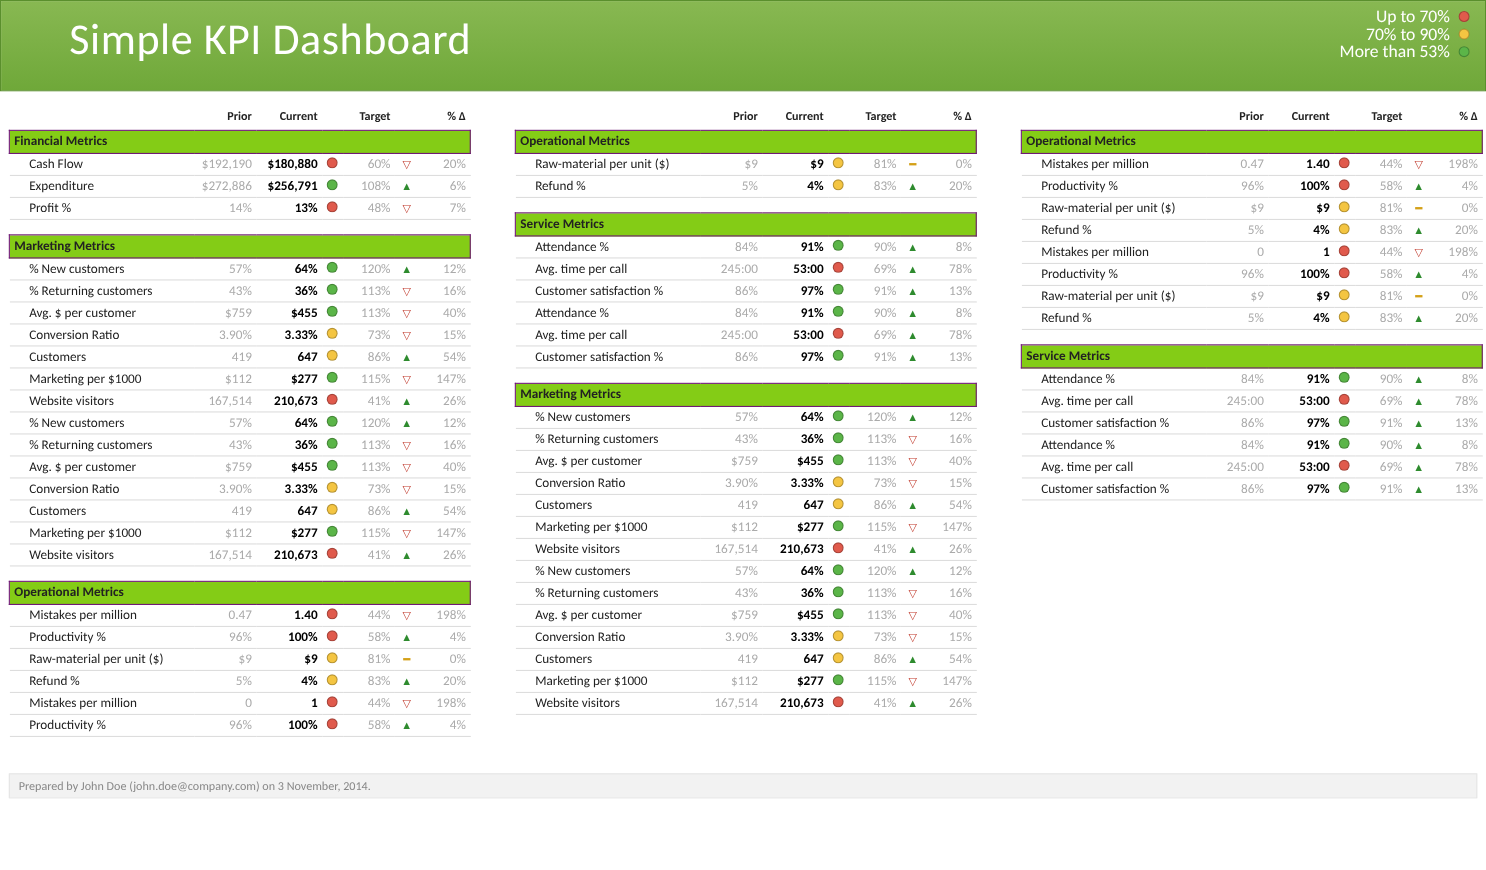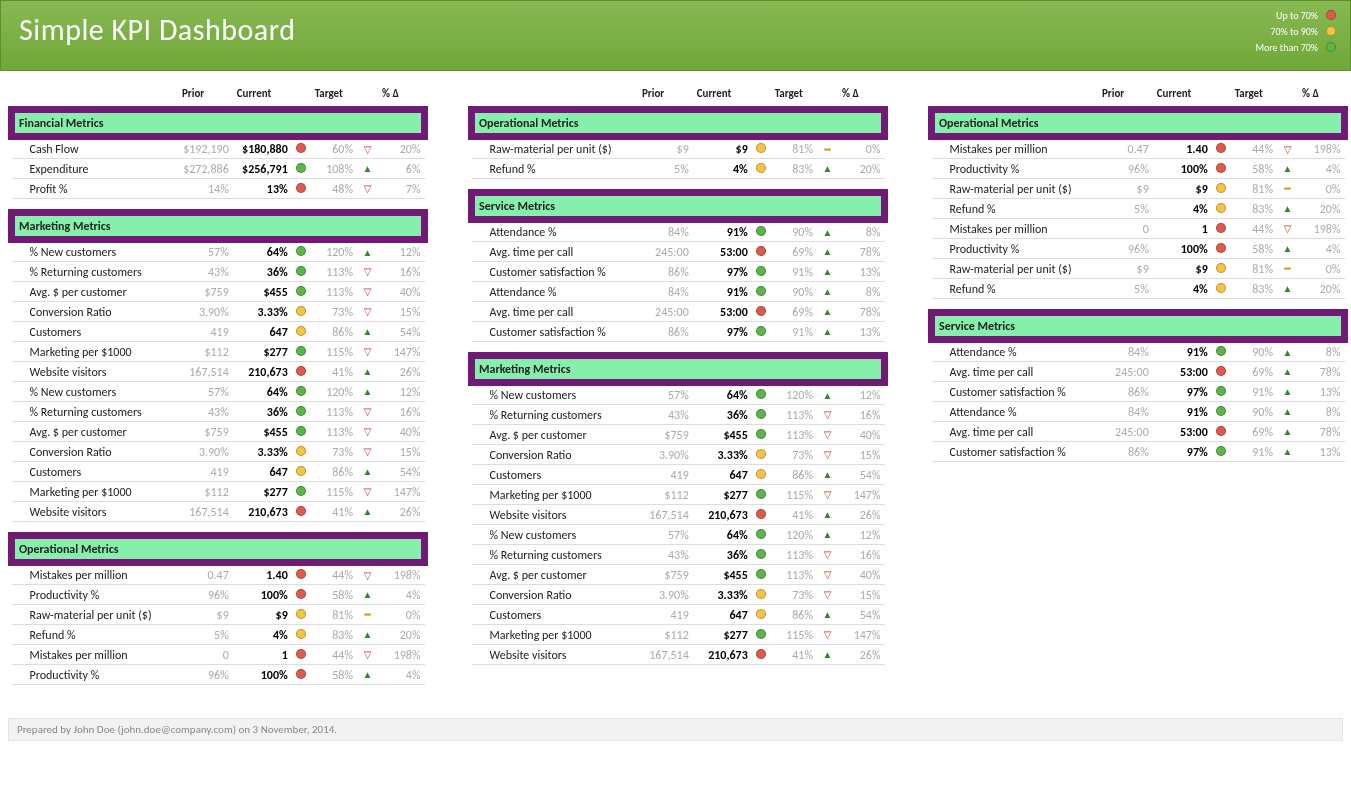--- a/index.html
+++ b/index.html
@@ -1,37 +1,37 @@
 <!DOCTYPE html>
 <html><head>
 <meta charset="utf-8">
 <style>
   *{box-sizing:border-box;margin:0;padding:0;}
   body{font-family:"Segoe UI",Calibri,Arial,sans-serif;font-size:12px;color:#333;background:#fff;width:1351px;}
   .banner{background:linear-gradient(to bottom,#88b852 0%,#6fa839 100%);padding:10px 18px 22px 18px;position:relative;border:1px solid #5a8f2d;}
-  .banner h1{color:#fff;font-weight:300;font-size:30px;letter-spacing:.5px;}
-  .legend{position:absolute;top:6px;right:14px;text-align:right;font-size:10px;color:#fff;}
+  .banner h1{color:#fff;font-weight:300;font-size:40px;letter-spacing:.5px;margin-left:44px;}
+  .legend{position:absolute;top:6px;right:14px;text-align:right;font-size:16px;color:#fff;}
   .legend-row{display:flex;align-items:center;justify-content:flex-end;gap:8px;height:16px;}
   .dot{width:10px;height:10px;border-radius:50%;display:inline-block;border:1px solid rgba(0,0,0,.25);}
   .dot.red{background:#e05a4c;}
   .dot.yellow{background:#f4c542;}
   .dot.green{background:#5bb548;}
   .columns{display:flex;gap:40px;padding:14px 8px 8px 8px;}
   .col{flex:0 0 420px;}
   table{width:100%;border-collapse:collapse;table-layout:fixed;}
   col.c-name{width:158px;}
   col.c-prior{width:52px;}
   col.c-curr{width:56px;}
   col.c-dot{width:18px;}
   col.c-tgt{width:44px;}
   col.c-arr{width:20px;}
   col.c-delta{width:44px;}
-  th{font-weight:bold;font-size:11px;text-align:left;padding:2px 4px 6px 4px;color:#222;}
+  th{font-weight:bold;font-size:11px;text-align:right;padding:2px 4px 6px 4px;color:#222;}
   th.name{text-align:left;}
-  tr.section td{background:#86efac;font-weight:bold;color:#222;padding:3px 4px;border:7px solid #701a75;font-size:12px;}
+  tr.section td{background:#84cc16;font-weight:bold;color:#222;padding:3px 4px;border:1px solid #701a75;font-size:12px;}
   tr.metric td{padding:2px 4px;border-bottom:1px solid #ddd;font-size:12px;height:20px;vertical-align:middle;}
   tr.metric td.name{padding-left:18px;color:#222;}
   tr.metric td.prior{text-align:right;color:#aaa;}
   tr.metric td.curr{text-align:right;color:#000;font-weight:bold;}
   tr.metric td.tgt{text-align:right;color:#aaa;}
   tr.metric td.delta{text-align:right;color:#aaa;}
   tr.metric td.cdot{text-align:center;}
   tr.metric td.arr{text-align:center;font-size:10px;}
   .arr-up{color:#2e8b2e;}
   .arr-down{color:#c0392b;}
@@ -47,21 +47,21 @@
   <div class="legend">
     <div class="legend-row">
       <span>Up to 70%</span>
       <span class="dot red"></span>
     </div>
     <div class="legend-row">
       <span>70% to 90%</span>
       <span class="dot yellow"></span>
     </div>
     <div class="legend-row">
-      <span>More than 70%</span>
+      <span>More than 53%</span>
       <span class="dot green"></span>
     </div>
   </div>
 </div>
 
 <div class="columns" id="columns-host">
     <div class="col">
       <table>
         <colgroup>
           <col class="c-name">

